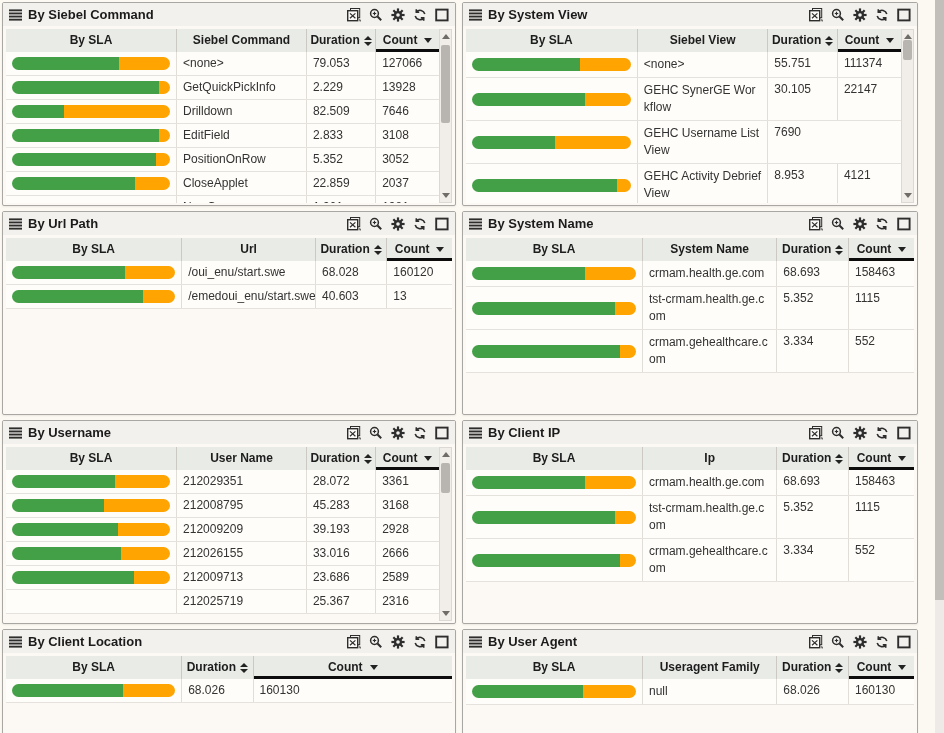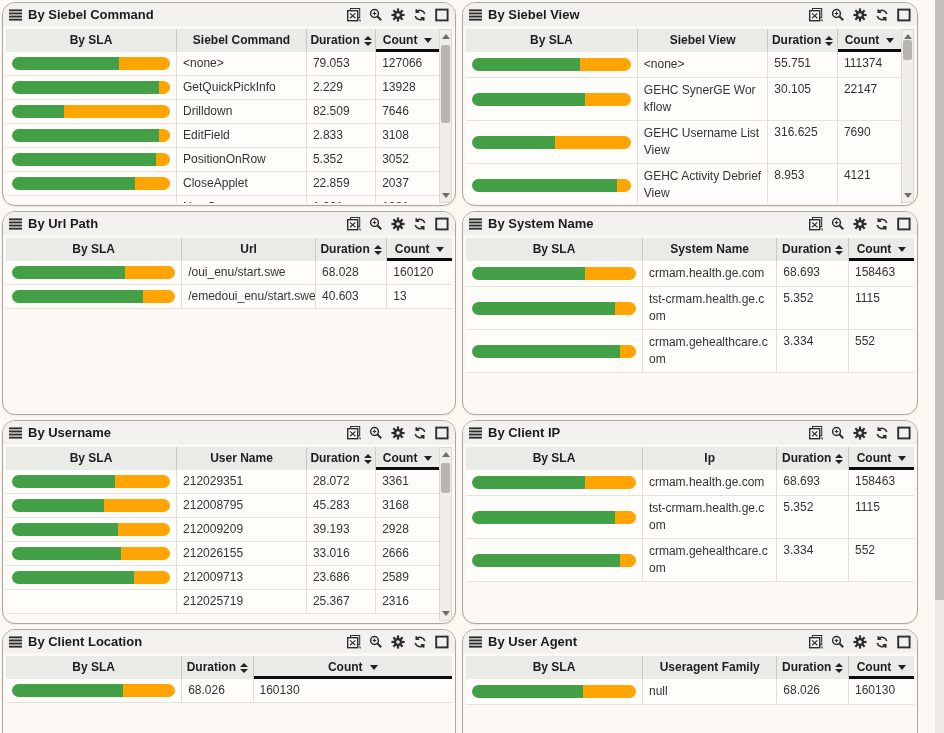--- a/index.html
+++ b/index.html
@@ -8,21 +8,21 @@
     background:#fcf8f2;
     font-family:"Liberation Sans",sans-serif;
     -webkit-font-smoothing:antialiased;
   }
   #grid{
     position:absolute;top:2px;left:2px;width:916px;
     display:grid;grid-template-columns:454px 456px;grid-auto-rows:204px;
     gap:5px 6px;
   }
   .panel{
-    border:1px solid #a9a7a4;border-radius:13px;background:#fcf9f4;
+    border:1px solid #a9a7a4;border-radius:2px;background:#fcf9f4;
     overflow:hidden;box-sizing:border-box;box-shadow:0 1px 2px rgba(0,0,0,.07);
   }
   .panel-header{
     height:23px;display:flex;align-items:center;gap:5px;padding:0 6px;
     background:#f3f1ed;
   }
   .ticon{display:inline-flex;width:14px;height:12px;flex:0 0 auto}
   .panel-title{flex:1;font-size:13px;font-weight:bold;color:#1b1b1b;white-space:nowrap;overflow:hidden}
   .toolbar{display:flex;align-items:center;gap:8px}
   .tb{display:inline-flex;width:14px;height:14px;cursor:pointer}
@@ -237,21 +237,21 @@
         <span class="ticon">
           <svg viewBox="0 0 14 12">
             <g fill="#2d2d2d">
               <rect y="0.4" width="13" height="1.9"></rect>
               <rect y="3.5" width="13" height="1.9"></rect>
               <rect y="6.6" width="13" height="1.9"></rect>
               <rect y="9.7" width="13" height="1.9"></rect>
             </g>
           </svg>
         </span>
-        <span class="panel-title">By Siebel View</span>
+        <span class="panel-title">By System View</span>
         <span class="toolbar">
           <span class="tb">
             <svg viewBox="0 0 14 14">
               <rect x="3.5" y="0.5" width="9.2" height="9.2" fill="none" stroke="#2d2d2d"></rect>
               <rect x="0.7" y="2.7" width="10" height="10" fill="#fbf9f6" stroke="#2d2d2d" stroke-width="1.4"></rect>
               <path d="M3 5.4l5.4 4.8M8.4 5.4L3 10.2" stroke="#2d2d2d" stroke-width="1.2" fill="none"></path>
               <path d="M12.6 11.4l.8 2" stroke="#2d2d2d" stroke-width="1.2" fill="none"></path>
             </svg>
           </span>
           <span class="tb">
@@ -333,21 +333,20 @@
               <div class="td c3">22147</div>
             </div>
             <div class="row">
               <div class="td c0 sla">
                 <div class="bar">
                   <div class="g" style="width:52%;background:#43a047"></div>
                   <div class="o" style="background:#ffa400"></div>
                 </div>
               </div>
               <div class="td c1 name">GEHC Username List View</div>
-              <div class="td c2">316.625</div>
               <div class="td c3">7690</div>
             </div>
             <div class="row">
               <div class="td c0 sla">
                 <div class="bar">
                   <div class="g" style="width:91%;background:#43a047"></div>
                   <div class="o" style="background:#ffa400"></div>
                 </div>
               </div>
               <div class="td c1 name">GEHC Activity Debrief View</div>

